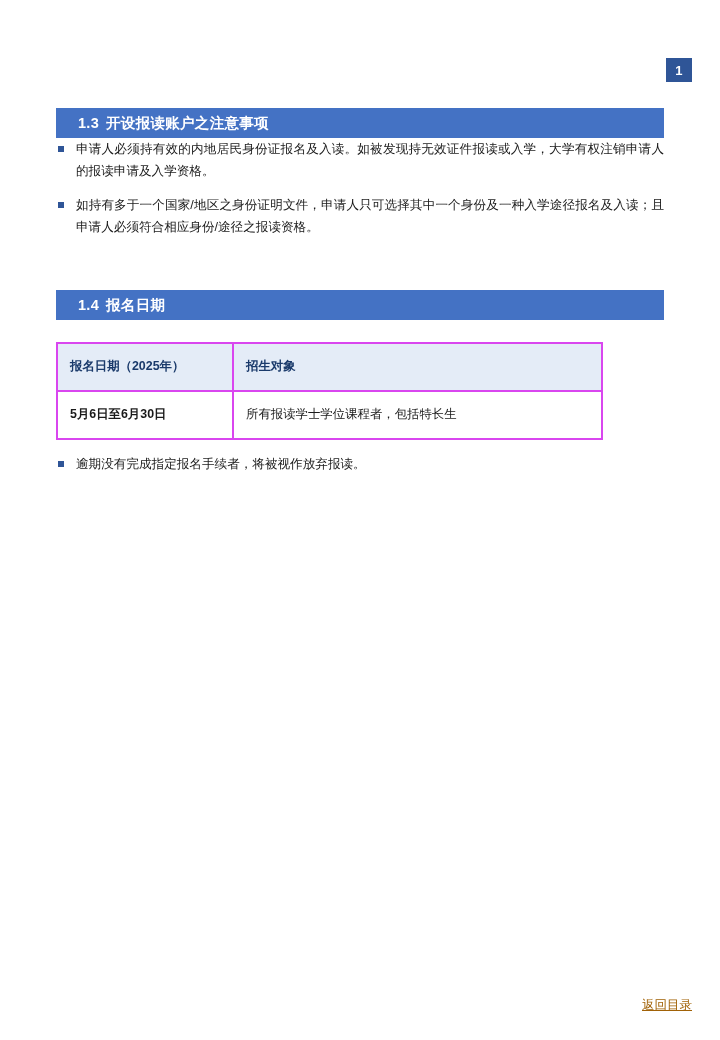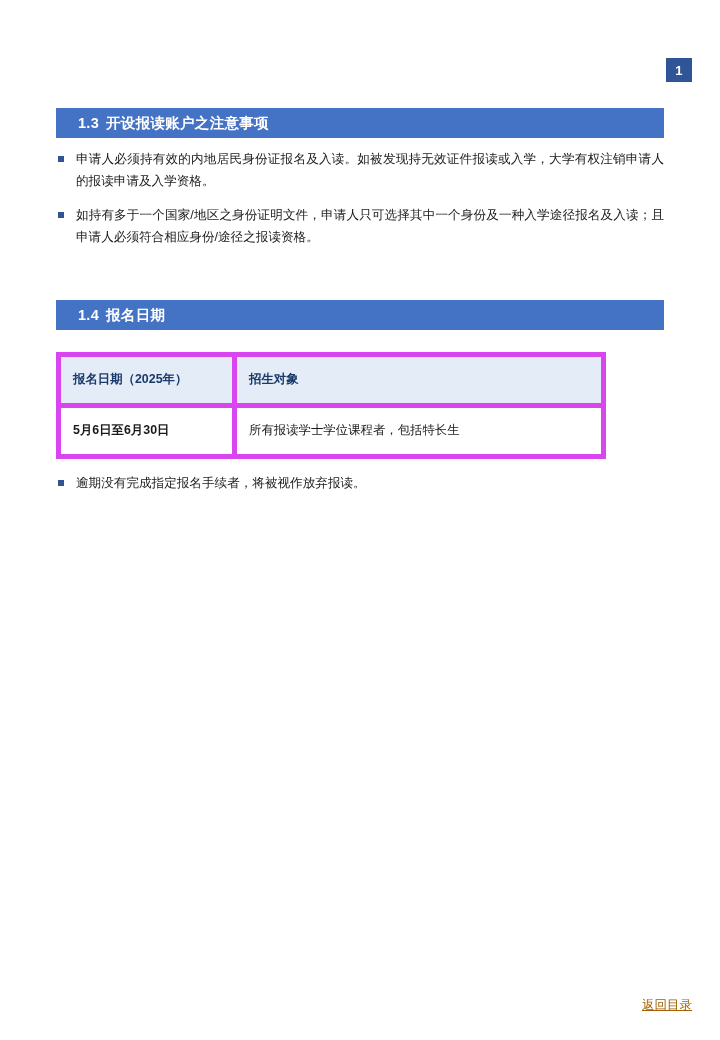--- a/index.html
+++ b/index.html
@@ -60,21 +60,21 @@
     align-items: center;
     letter-spacing: 0.3px;
   }
   .section-bar .num {
     margin-right: 7px;
   }
 
   
   ul.bullets {
     list-style: none;
-    margin: 10px 0 0 0;
+    margin: 0 0 0 0;
     padding: 0;
   }
   ul.bullets li {
     position: relative;
     padding-left: 20px;
     margin-bottom: 12px;
     font-size: 12.6px;
     line-height: 1.75;
     color: #1a1a1a;
     text-align: justify;
@@ -94,21 +94,21 @@
 
   
   table.reg-table {
     border-collapse: collapse;
     width: 545px;
     margin-top: 0;
     table-layout: fixed;
   }
   table.reg-table th,
   table.reg-table td {
-    border: 5px solid #d946ef;
+    border: 2px solid #d946ef;
     padding: 13px 12px;
     font-size: 12.4px;
     line-height: 1.6;
     vertical-align: middle;
     text-align: left;
   }
   table.reg-table thead th {
     background: #e4ecf7;
     color: #1a3a6b;
     font-weight: bold;

